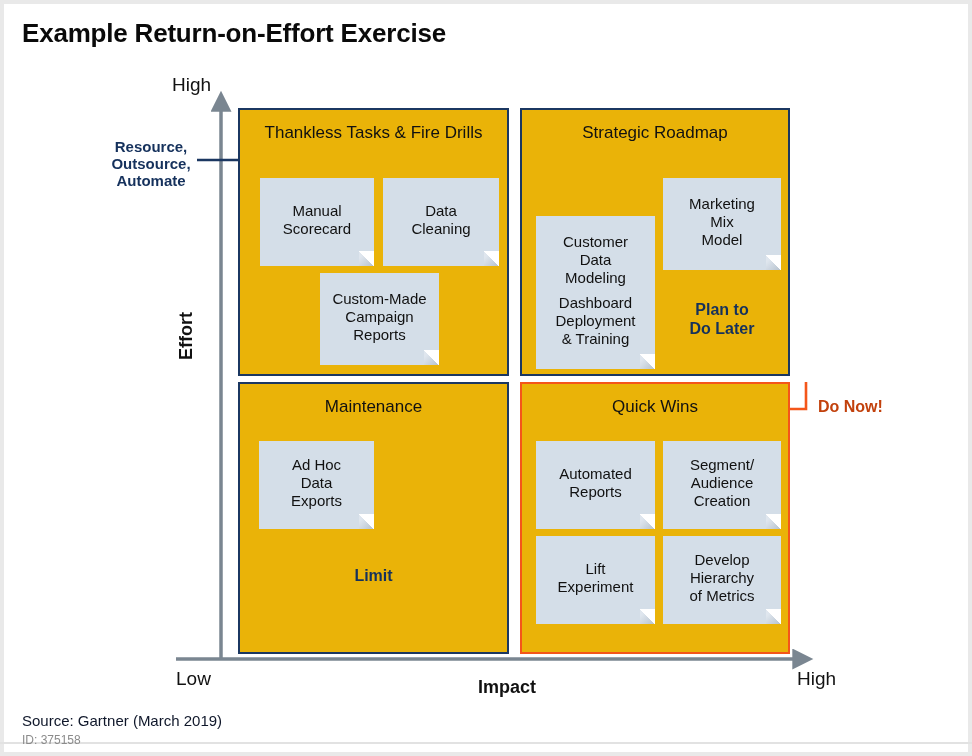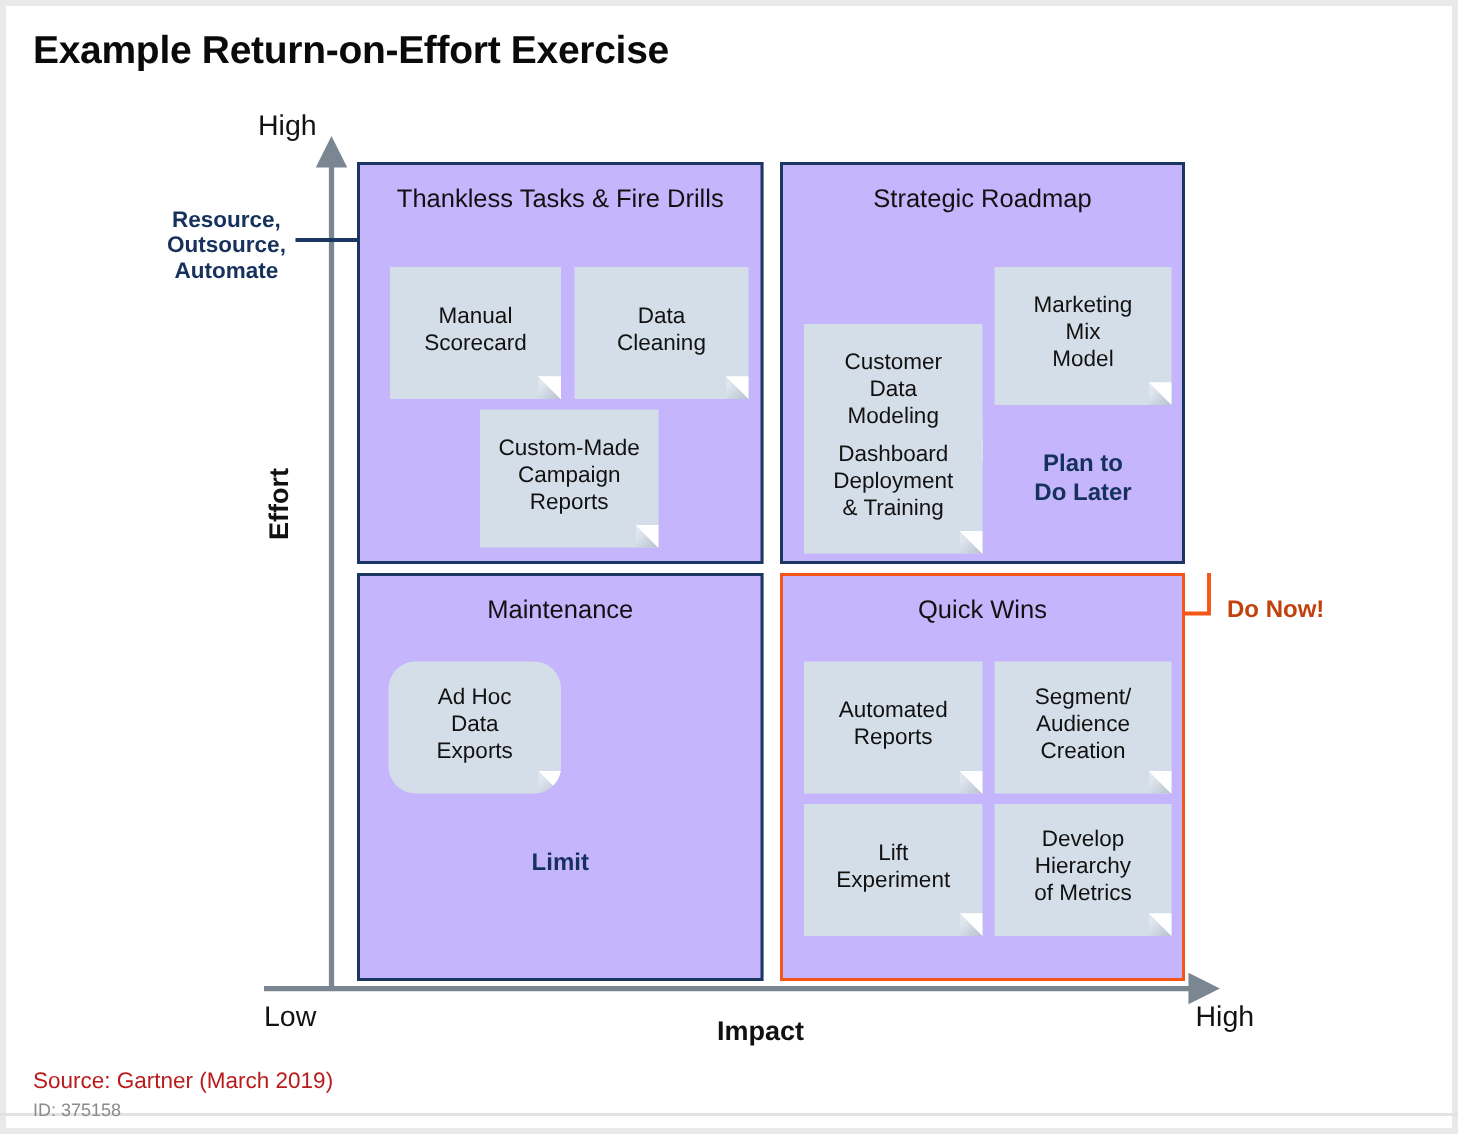--- a/index.html
+++ b/index.html
@@ -100,21 +100,21 @@
     font-size: 16px;
     font-weight: bold;
     color: #c2410c;
     white-space: nowrap;
   }
 
   
   .quadrant {
     position: absolute;
     box-sizing: border-box;
-    background: #c4b5fd;
+    background: #eab308;
   }
   .q-navy { border: 2px solid #1b3761; }
   .q-orange { border: 2px solid #f4561a; }
 
   #q-tl { left: 238px; top: 108px; width: 271px; height: 268px; }
   #q-tr { left: 520px; top: 108px; width: 270px; height: 268px; }
   #q-bl { left: 238px; top: 382px; width: 271px; height: 272px; }
   #q-br { left: 520px; top: 382px; width: 270px; height: 272px; }
 
   .q-title {
@@ -171,21 +171,21 @@
     line-height: 19px;
     white-space: pre-line;
   }
 
   
   #source-line {
     position: absolute;
     left: 22px;
     top: 712px;
     font-size: 15px;
-    color: #b91c1c;
+    color: #0f172a;
     white-space: nowrap;
   }
   #id-line {
     position: absolute;
     left: 22px;
     top: 733px;
     font-size: 12px;
     color: #8b8b8b;
     white-space: nowrap;
   }
@@ -281,21 +281,21 @@
       <span class="card-label">Dashboard<br>Deployment<br>&amp; Training</span>
       <span class="fold"></span>
     </div>
 
     <div class="q-note" style="left:141px; top:190px; width:118px;">Plan to<br>Do Later</div>
   </div>
 
   <div class="quadrant q-navy" id="q-bl">
     <div class="q-title">Maintenance</div>
 
-    <div class="card" style="left:19px; top:57px; width:115px; height:88px;border-radius:18px;">
+    <div class="card" style="left:19px; top:57px; width:115px; height:88px;">
       <span class="card-label">Ad Hoc<br>Data<br>Exports</span>
       <span class="fold"></span>
     </div>
 
 
     <div class="q-note" style="left:0; right:0; top:182px;">Limit</div>
   </div>
 
   <div class="quadrant q-orange" id="q-br">
     <div class="q-title">Quick Wins</div>

